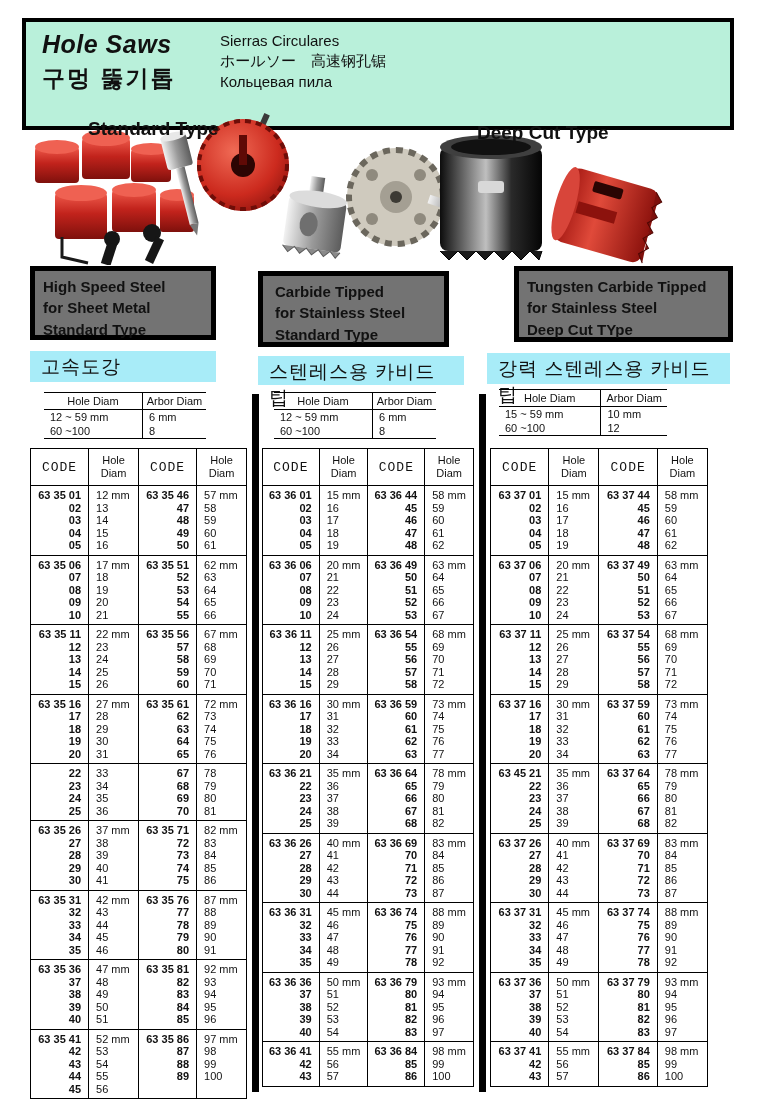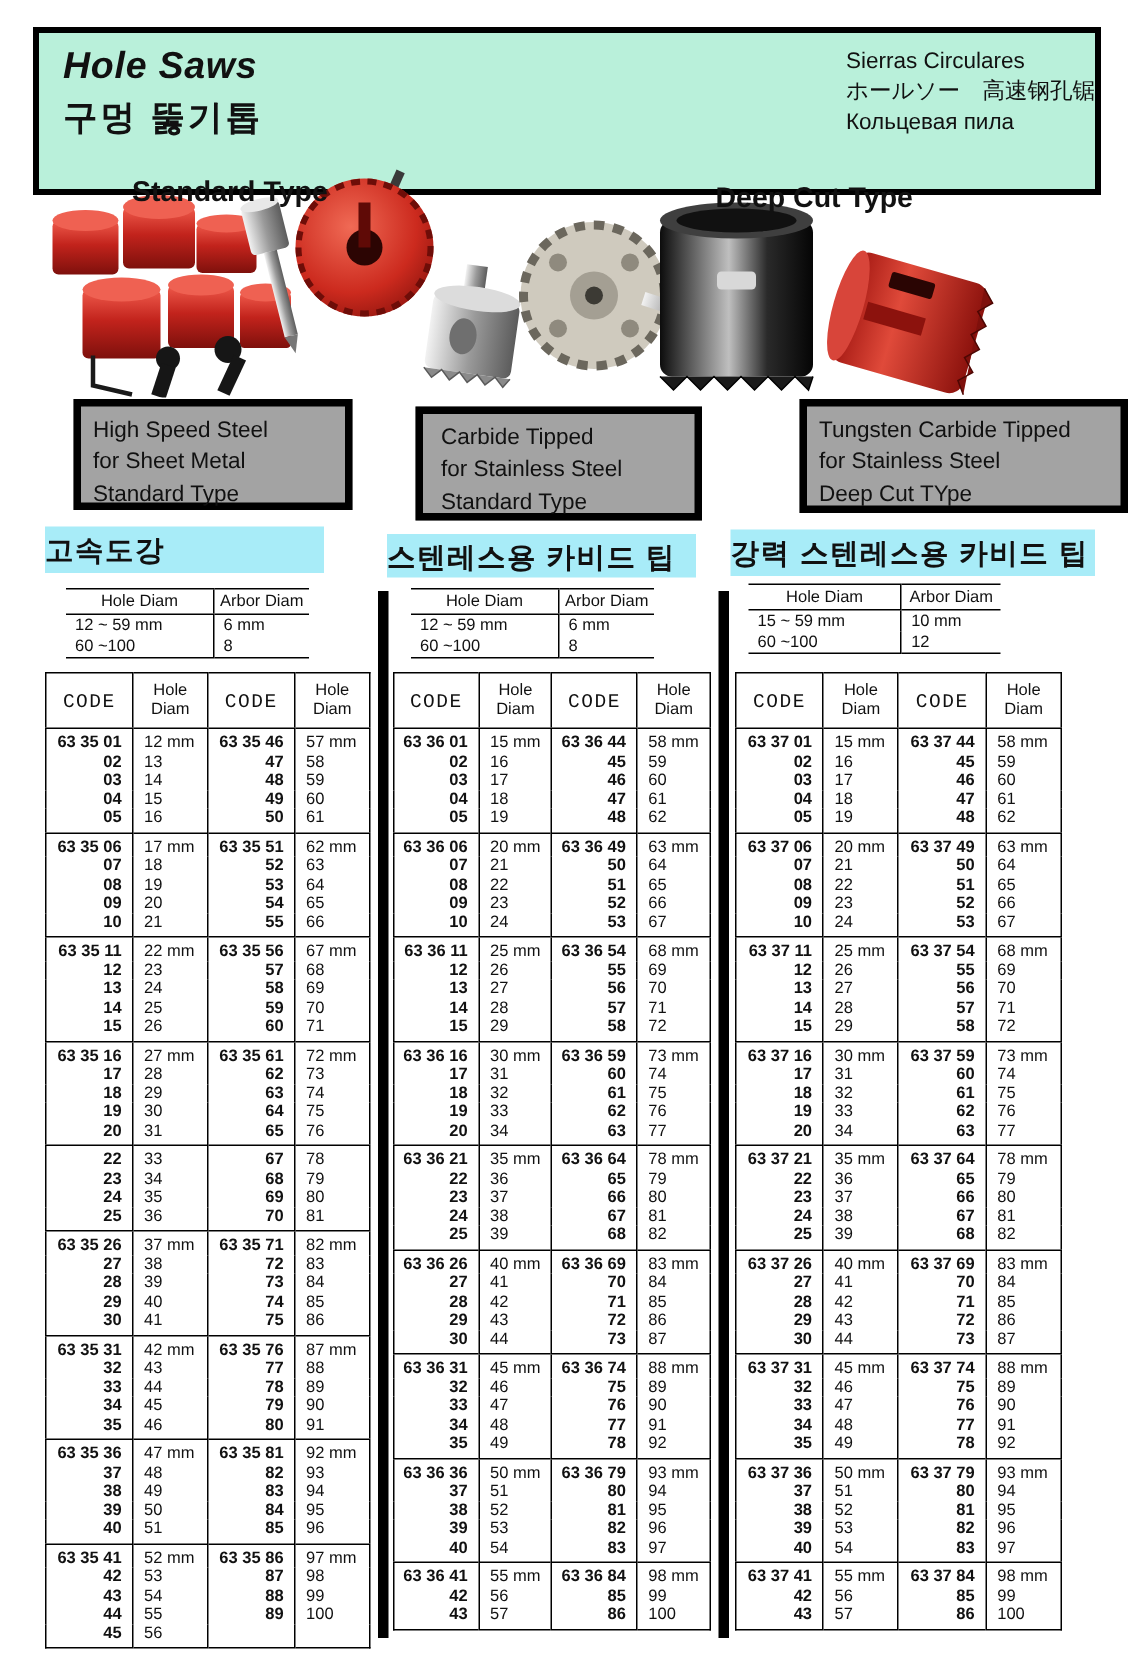--- a/index.html
+++ b/index.html
@@ -1,40 +1,40 @@
 <!DOCTYPE html>
 <html><head>
 <meta charset="utf-8">
 <style>
   html,body{margin:0;padding:0;background:#fff;}
   .page{position:relative;width:758px;height:1118px;background:#fff;overflow:hidden;
         font-family:"Liberation Sans","DejaVu Sans",sans-serif;color:#111;}
 
   
   .banner{position:absolute;left:22px;top:18px;width:712px;height:112px;box-sizing:border-box;
-          background:#b9f0da;border:4px solid #000;display:flex;align-items:flex-start;justify-content:space-between;}
+          background:#b9f0da;border:4px solid #000;display:flex;align-items:flex-start;}
   .banner-left{width:160px;padding:8px 0 0 16px;}
   .title-en{font-size:25px;font-weight:bold;font-style:italic;letter-spacing:.5px;}
   .title-ko{font-size:23px;font-weight:bold;margin-top:4px;letter-spacing:2px;}
   .banner-right{padding:9px 0 0 18px;font-size:15px;line-height:1.35;}
 
   
   .type-label{position:absolute;font-size:19px;font-weight:bold;}
   .lbl-standard{left:88px;top:118px;}
   .lbl-deep{left:477px;top:122px;}
   .products{position:absolute;left:0;top:105px;}
 
   
-  .panel{position:absolute;box-sizing:border-box;background:#a3a3a3;border:5px solid #000;
-         padding:5px 8px;font-weight:normal;font-size:15px;line-height:1.42;margin-left:19px;}
+  .panel{position:absolute;box-sizing:border-box;background:#737373;border:5px solid #000;
+         padding:5px 8px;font-weight:bold;font-size:15px;line-height:1.42;}
   .panel-1{left:30px;top:266px;width:186px;height:74px;}
   .panel-2{left:258px;top:271px;width:191px;height:76px;padding-left:12px;}
   .panel-3{left:514px;top:266px;width:219px;height:76px;}
-  .ko-label{position:absolute;box-sizing:border-box;background:#a8ecf8;font-weight:bold;
-            font-size:19px;padding:3px 0;letter-spacing:1px;}
+  .ko-label{position:absolute;box-sizing:border-box;background:#a8ecf8;font-weight:normal;
+            font-size:19px;padding:3px 11px;letter-spacing:1px;}
   .ko-1{left:30px;top:351px;width:186px;height:31px;}
   .ko-2{left:258px;top:356px;width:206px;height:29px;}
   .ko-3{left:487px;top:353px;width:243px;height:31px;}
 
   
   .spec{position:absolute;border-collapse:collapse;table-layout:fixed;}
   .spec-1{left:44px;top:392px;width:162px;}
   .spec-2{left:274px;top:392px;width:162px;}
   .spec-3{left:499px;top:389px;width:168px;}
   .spec th{border-top:1px solid #000;border-bottom:1px solid #000;font-weight:normal;
@@ -980,21 +980,21 @@
         </tr>
         <tr>
           <td class="code">20</td>
           <td class="diam">34</td>
           <td class="code">63</td>
           <td class="diam">77</td>
         </tr>
       </tbody>
       <tbody class="group">
         <tr>
-          <td class="code">63 37 21</td>
+          <td class="code">63 45 21</td>
           <td class="diam">35 mm</td>
           <td class="code">63 37 64</td>
           <td class="diam">78 mm</td>
         </tr>
         <tr>
           <td class="code">22</td>
           <td class="diam">36</td>
           <td class="code">65</td>
           <td class="diam">79</td>
         </tr>

